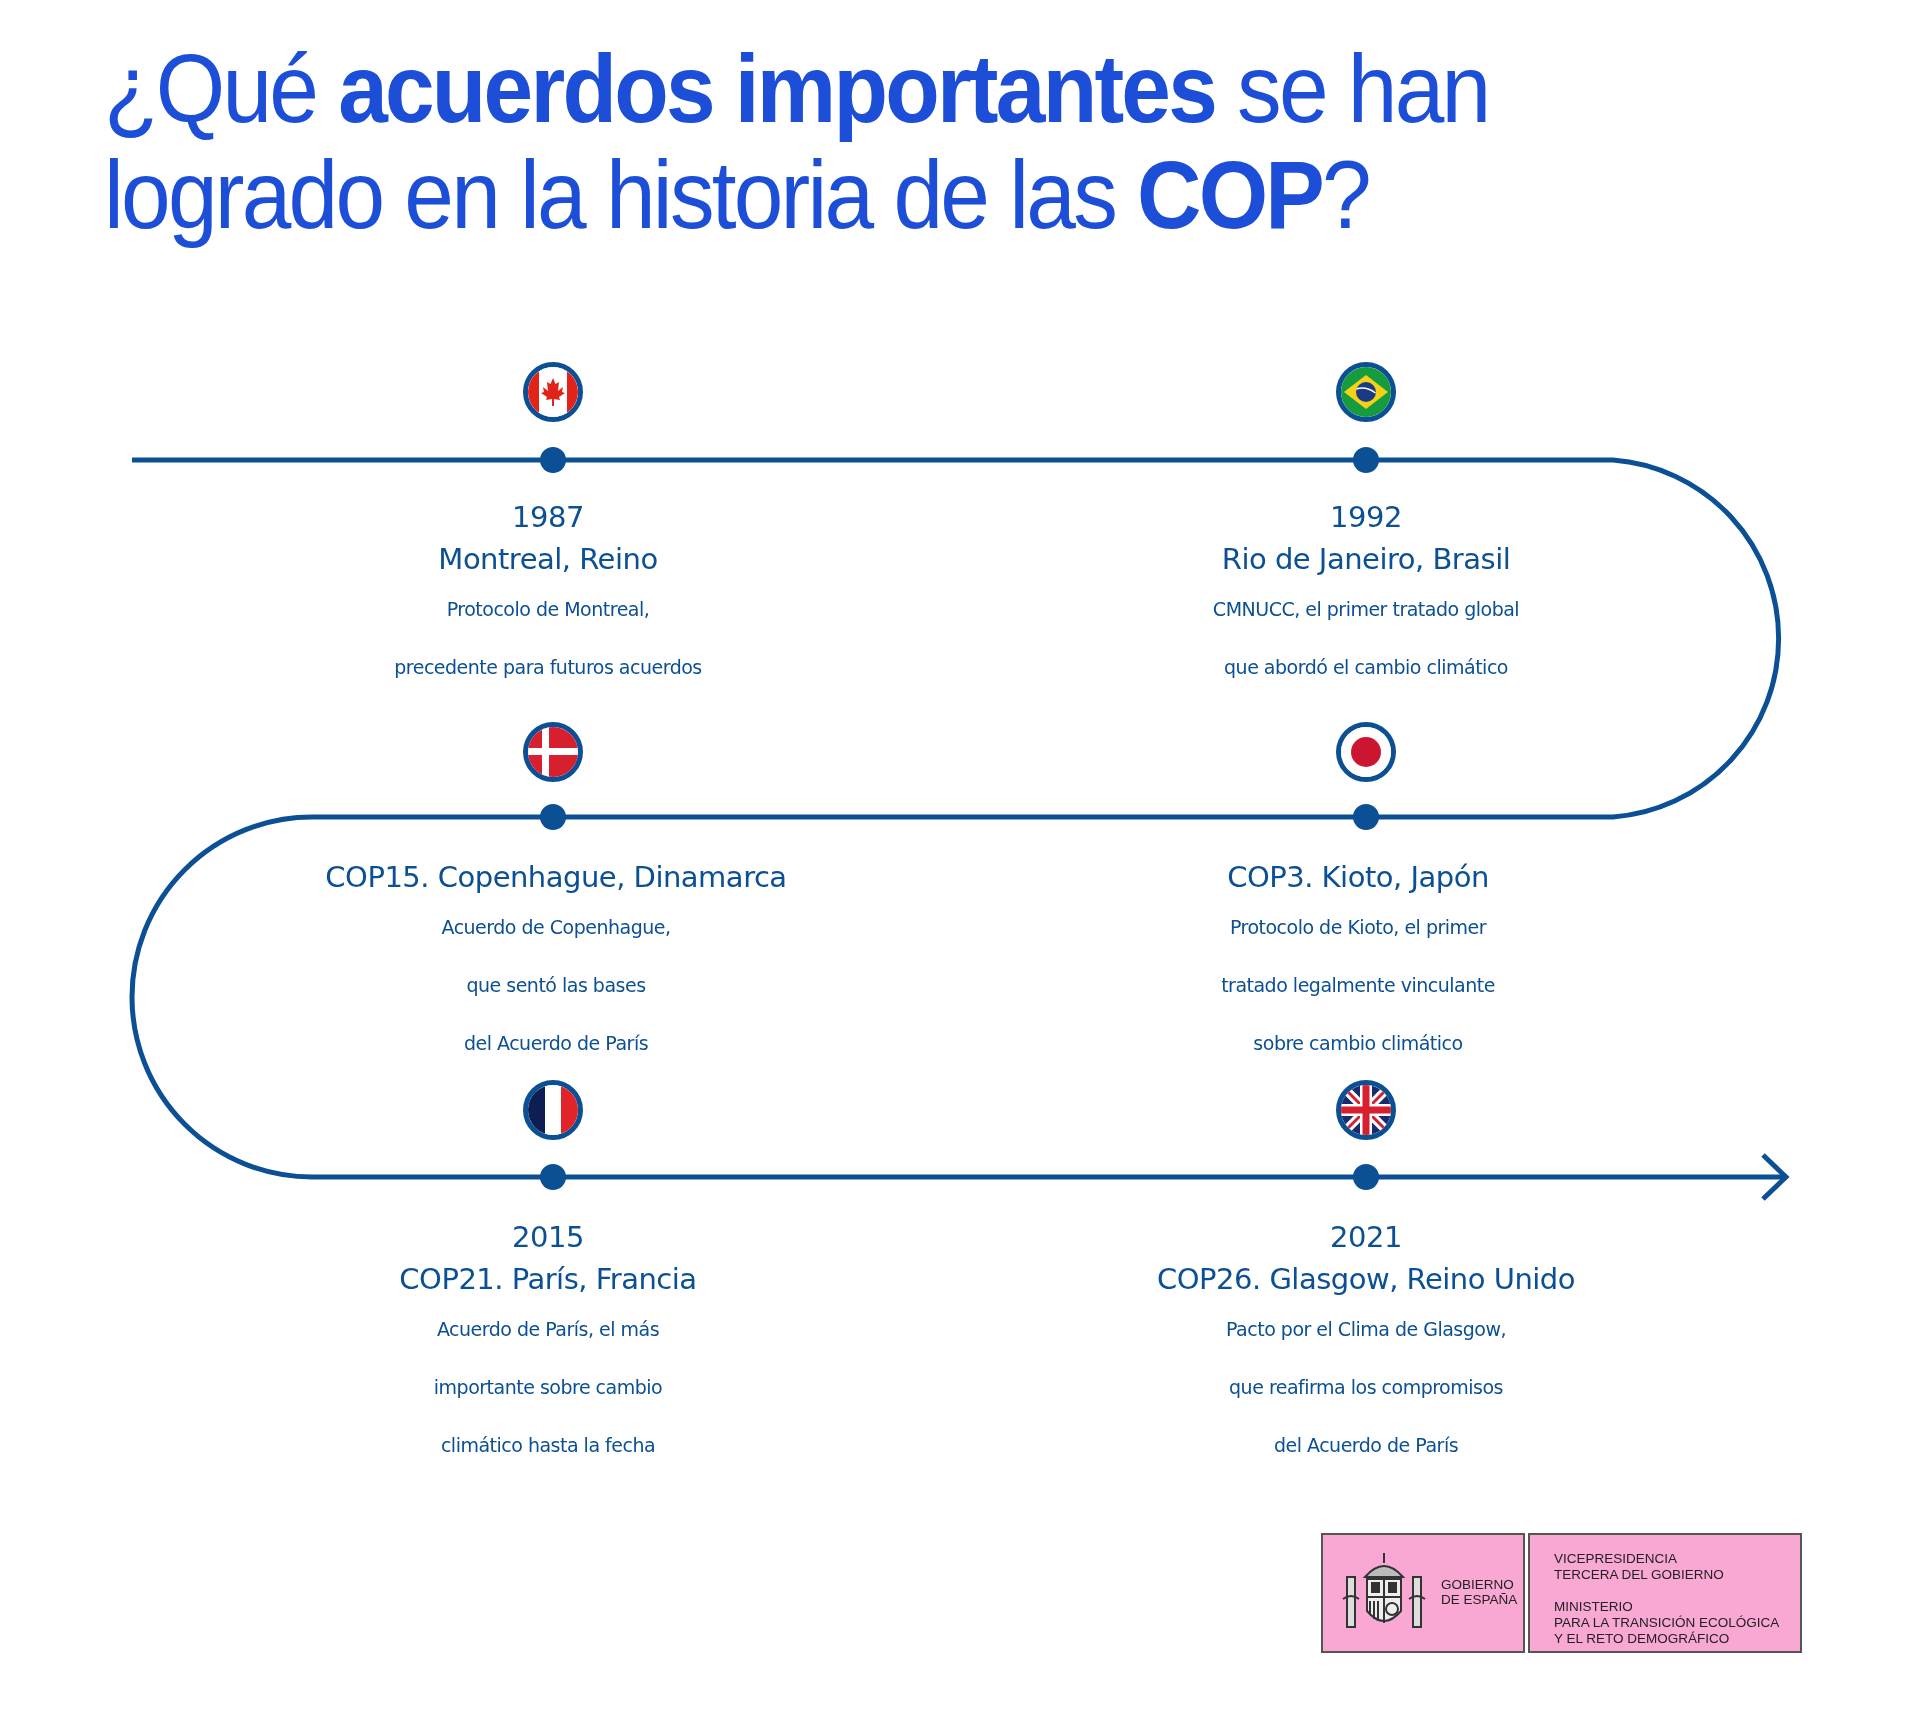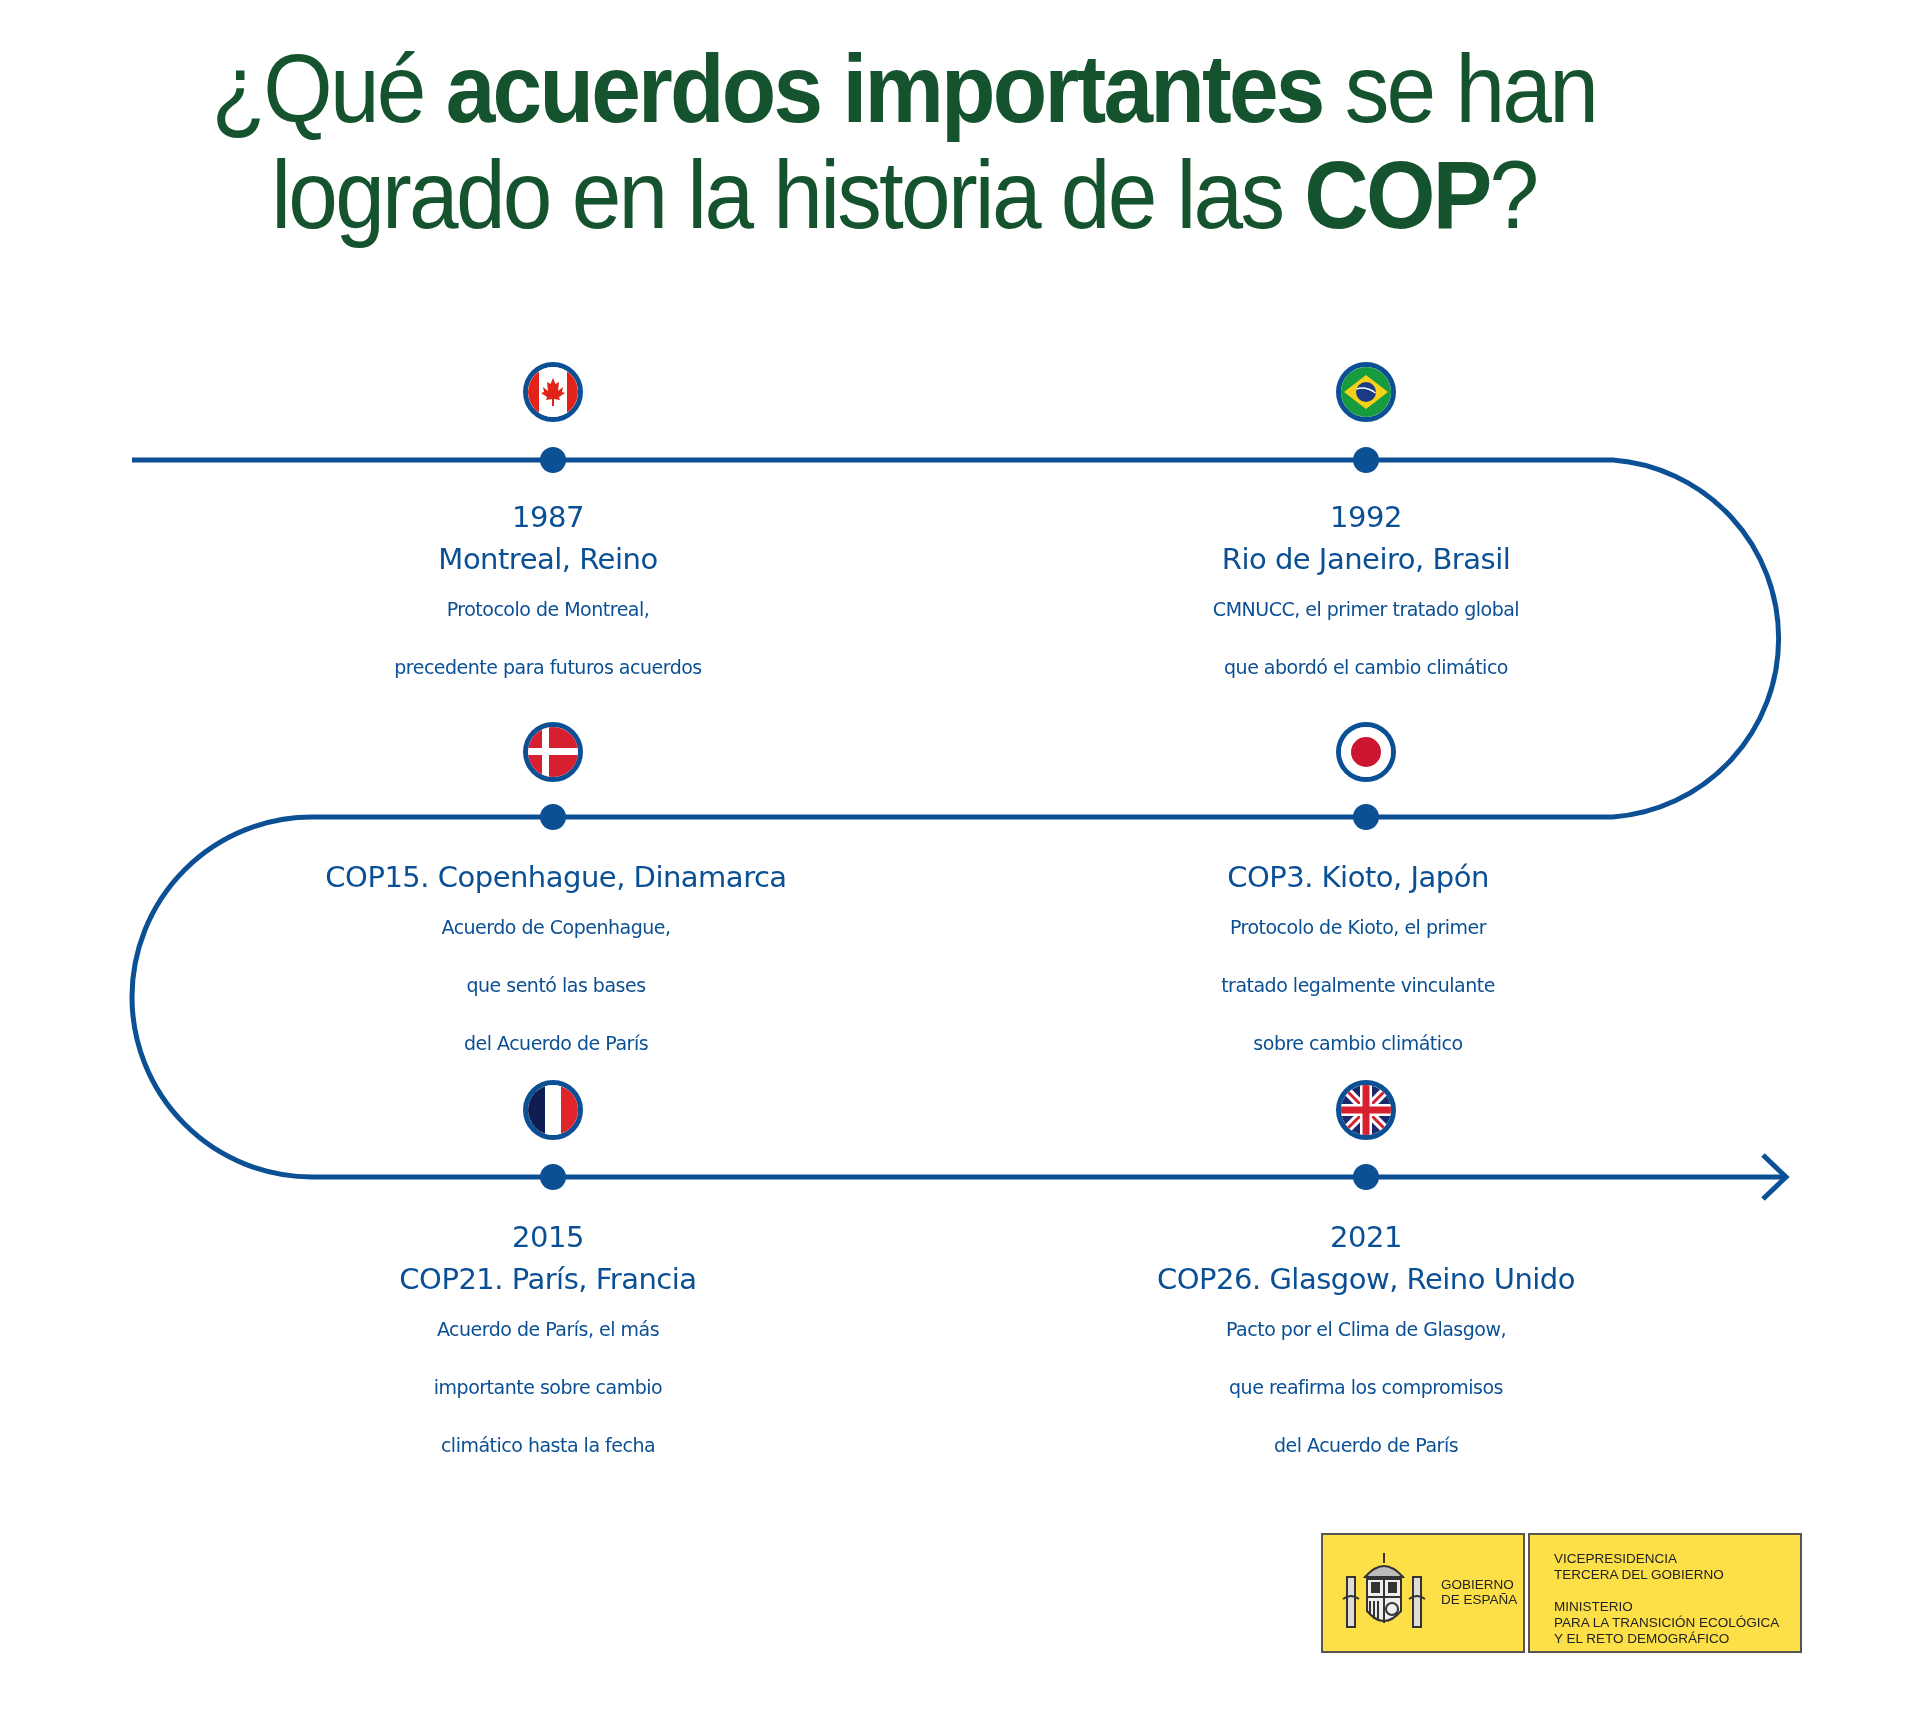--- a/index.html
+++ b/index.html
@@ -1,26 +1,26 @@
 <!DOCTYPE html>
 <html><head>
 <meta charset="utf-8">
 <style>
   html,body{margin:0;padding:0;background:#ffffff;}
   body{width:1920px;height:1720px;position:relative;overflow:hidden;font-family:"Liberation Sans",sans-serif;}
-  .title{position:absolute;left:104px;top:36px;width:1720px;font-size:96px;line-height:106px;color:#14532d;letter-spacing:-3px;font-weight:400;text-align:center;}
+  .title{position:absolute;left:104px;top:36px;width:1720px;font-size:96px;line-height:106px;color:#1d4ed8;letter-spacing:-3px;font-weight:400;}
   .title .line{display:block;white-space:nowrap;transform:scaleX(0.93);transform-origin:left center;}
   .title b{font-weight:700;}
   svg.timeline{position:absolute;left:0;top:0;}
   .flag{position:absolute;width:60px;height:60px;border-radius:50%;border:5px solid #0b4f94;box-sizing:border-box;overflow:hidden;background:#fff;}
   .item{position:absolute;width:560px;text-align:center;color:#0b4f94;font-family:"DejaVu Sans",sans-serif;}
   .item .year,.item .place{font-weight:400;font-size:29px;line-height:42px;display:block;letter-spacing:-0.5px;}
   .item .desc{font-size:19px;line-height:58px;display:block;white-space:pre-line;letter-spacing:-0.5px;}
   .logo{position:absolute;left:1321px;top:1533px;height:120px;display:flex;gap:3px;}
-  .logo .box{border:2px solid #555;box-sizing:border-box;height:120px;position:relative;background:#fde047;}
+  .logo .box{border:2px solid #555;box-sizing:border-box;height:120px;position:relative;background:#f9a8d4;}
   .logo .box1{width:204px;}
   .logo .box2{width:274px;}
   .gov-text{position:absolute;left:118px;top:42px;font-size:13.5px;line-height:15px;color:#222;}
   .gov-text span{display:block;}
   .min-text{position:absolute;left:24px;top:16px;font-size:13.5px;line-height:16px;color:#222;}
   .min-text span{display:block;}
   .min-text .gap{height:16px;}
   .arms{position:absolute;left:16px;top:14px;}
 </style>
 </head>

